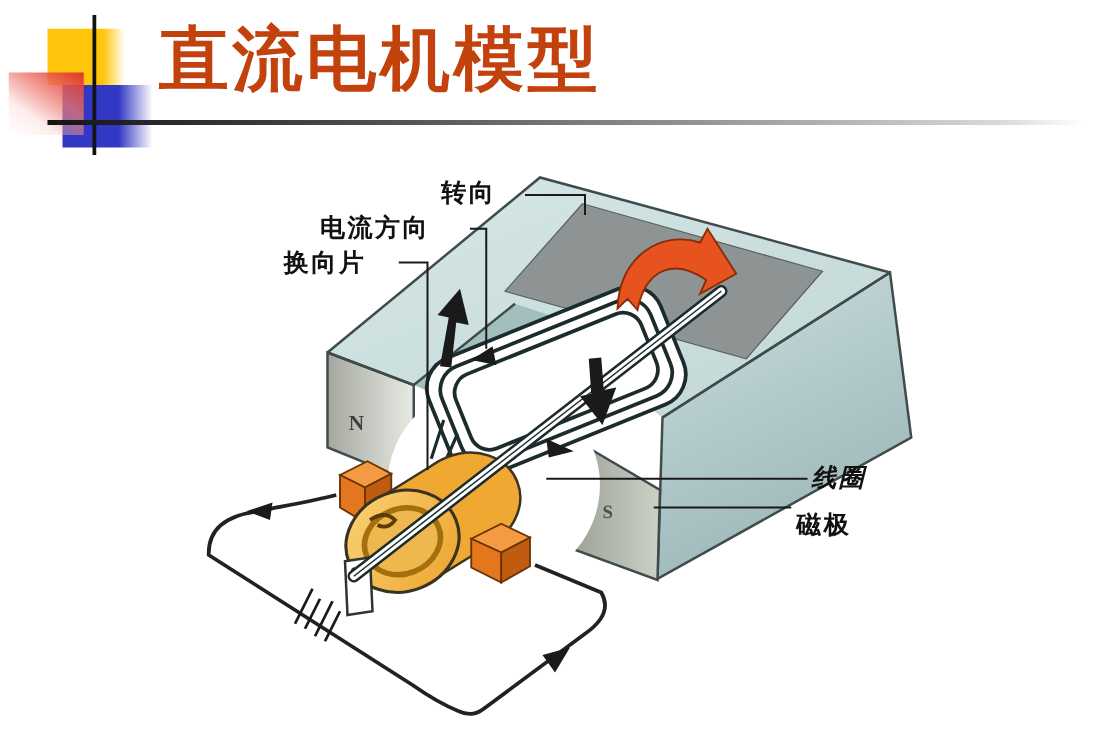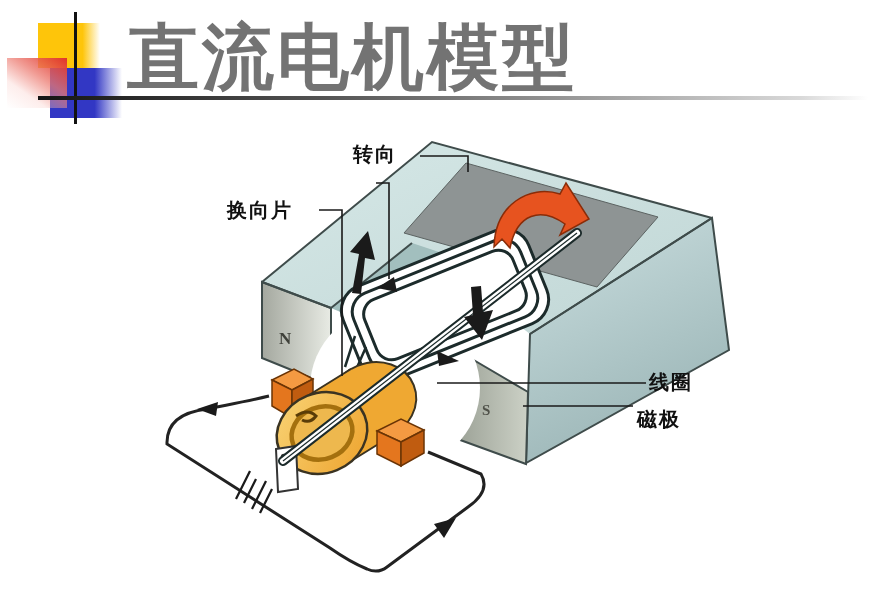--- a/index.html
+++ b/index.html
@@ -10,34 +10,34 @@
   .sq-yellow{left:38px;top:23px;width:62px;height:45px;
     background:linear-gradient(90deg,#fec50a 0%,#fec50a 72%,rgba(254,197,10,0) 100%);}
   .sq-blue{left:50px;top:68px;width:72px;height:50px;
     background:linear-gradient(90deg,#3237c4 0%,#3237c4 62%,rgba(50,55,196,0) 100%);}
   .sq-red{left:7px;top:58px;width:60px;height:50px;
     background:linear-gradient(215deg,#e0342a 0%,rgba(236,120,110,0.75) 40%,rgba(250,205,200,0.35) 70%,rgba(255,245,245,0.02) 100%);}
   .vline{position:absolute;left:74px;top:12px;width:3px;height:112px;background:#121212;}
   .hline{position:absolute;left:38px;top:96px;width:830px;height:4px;
     background:linear-gradient(90deg,#141414 0%,#555 35%,#9a9a9a 65%,#d9d9d9 92%,rgba(220,220,220,0));}
   .title{position:absolute;left:127px;top:10px;width:560px;
-    font-family:"Liberation Serif",serif;font-weight:bold;font-size:72px;
-    letter-spacing:3px;color:#737373;white-space:nowrap;}
+    font-family:"Liberation Serif",serif;font-weight:bold;font-size:56px;
+    letter-spacing:3px;color:#c2410c;white-space:nowrap;}
   
   .stage{position:absolute;left:0;top:0;width:878px;height:602px;text-align:center;}
   .stage svg{position:absolute;left:0;top:0;}
   .dlabel{position:absolute;font-weight:bold;color:#111;font-size:20px;
     letter-spacing:2px;white-space:nowrap;font-family:"Liberation Sans",sans-serif;}
   .pole{position:absolute;font-weight:bold;font-family:"Liberation Serif",serif;}
   .pole-n{left:279px;top:329px;font-size:17px;color:#3f413a;}
   .pole-s{left:482px;top:402px;font-size:15px;color:#50524a;}
   .lbl-rotation{left:353px;top:141px;}
   .lbl-current{left:256px;top:169px;}
   .lbl-commutator{left:227px;top:197px;font-family:Liberation Serif, serif;}
-  .lbl-coil{left:649px;top:369px;}
+  .lbl-coil{left:649px;top:369px;font-style:italic;}
   .lbl-pole{left:637px;top:406px;font-family:Liberation Mono, monospace;}
 </style>
 </head>
 <body>
 
 <div class="sq sq-yellow"></div>
 <div class="sq sq-blue"></div>
 <div class="sq sq-red"></div>
 <div class="vline"></div>
 <div class="hline"></div>
@@ -140,18 +140,19 @@
   <g fill="none" stroke="#1a1a1a" stroke-width="1.6">
     <path d="M420,156 L468,156 L468,172"></path>
     <path d="M376,183 L389,183 L389,279"></path>
     <path d="M319,210 L342,210 L342,376"></path>
     <path d="M646,383 L437,383"></path>
     <path d="M633,406 L523,406"></path>
   </g>
 </svg>
 
 <div class="dlabel lbl-rotation">转向</div>
+<div class="dlabel lbl-current">电流方向</div>
 <div class="dlabel lbl-commutator">换向片</div>
 <div class="dlabel lbl-coil">线圈</div>
 <div class="dlabel lbl-pole">磁极</div>
 <div class="pole pole-n">N</div>
 <div class="pole pole-s">S</div>
 </div>
 
 </body></html>

